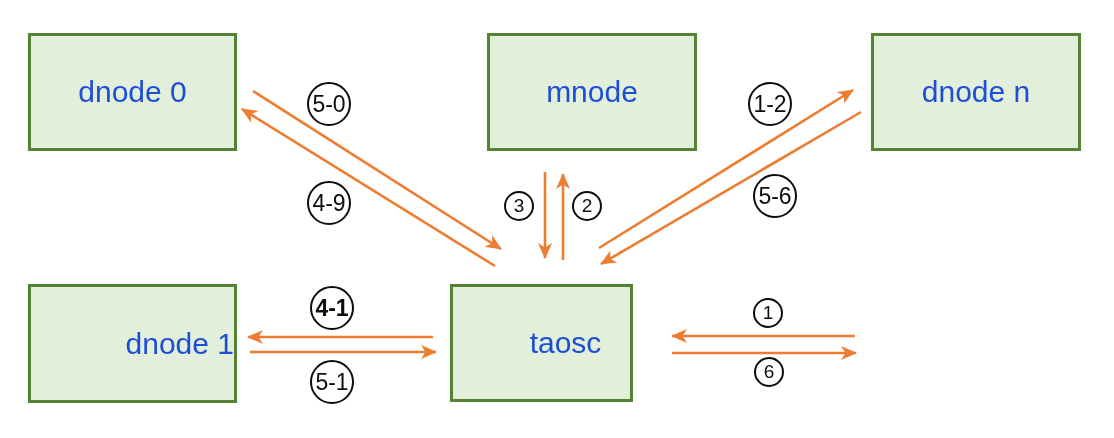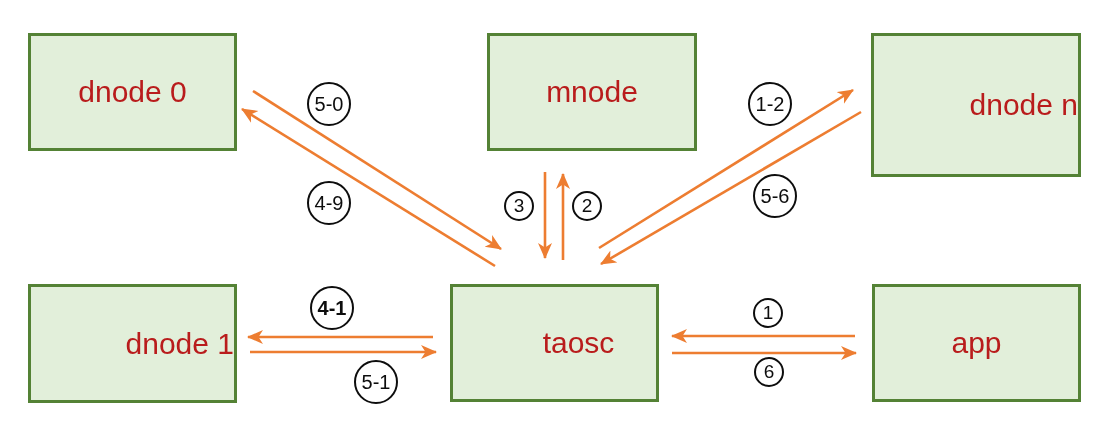--- a/index.html
+++ b/index.html
@@ -6,45 +6,45 @@
   .stage{
     position:relative;width:1114px;height:438px;background:#ffffff;overflow:hidden;
     font-family:"Liberation Sans","DejaVu Sans",sans-serif;color:#111111;
   }
   .arrows{position:absolute;left:0;top:0;width:1114px;height:438px;}
   .node{
     position:absolute;box-sizing:border-box;
     background:#E2EFDA;border:3px solid #548235;
     display:flex;align-items:center;justify-content:center;
   }
-  .node span{font-size:30px;color:#b91c1c;white-space:nowrap;}
+  .node span{font-size:30px;color:#1d4ed8;white-space:nowrap;}
   .clabel{
     position:absolute;box-sizing:border-box;border-radius:50%;
     background:#ffffff;border:2.5px solid #0d0d0d;color:#0d0d0d;
     display:flex;align-items:center;justify-content:center;
     font-family:"Liberation Sans","DejaVu Sans",sans-serif;
   }
-  .clabel.big{width:44px;height:44px;font-size:20px;}
+  .clabel.big{width:44px;height:44px;font-size:23px;}
   .clabel.small{width:30px;height:30px;font-size:19px;}
   
   .n-dnode0{left:28px;top:33px;width:209px;height:118px;}
   .n-mnode {left:449px;top:33px;width:210px;height:118px;margin-left:38px;}
-  .n-dnoden{left:871px;top:33px;width:210px;height:144px;justify-content:flex-end;}
+  .n-dnoden{left:871px;top:33px;width:210px;height:118px;}
   .n-dnode1{left:28px;top:284px;width:209px;height:119px;justify-content:flex-end;}
-  .n-taosc {left:450px;top:284px;width:209px;height:118px;padding-left:48px;}
+  .n-taosc {left:450px;top:284px;width:183px;height:118px;padding-left:48px;}
   .n-app   {left:872px;top:284px;width:209px;height:118px;}
   
   .l50{left:307px;top:82px;}
   .l40{left:307px;top:181px;}
   .l3 {left:504px;top:191px;}
   .l2 {left:572px;top:191px;}
   .l42{left:748px;top:82px;}
   .l52{left:753px;top:174px;}
   .l41{left:310px;top:286px;font-weight:bold;}
-  .l51{left:310px;top:360px;margin-left:44px;}
+  .l51{left:310px;top:360px;}
   .l1 {left:753px;top:298px;}
   .l6 {left:754px;top:357px;}
 </style>
 </head>
 <body>
 
 <div class="stage">
 
   <svg class="arrows" width="1114" height="438" viewBox="0 0 1114 438" xmlns="http://www.w3.org/2000/svg">
     <defs>
@@ -74,23 +74,20 @@
   </div>
   <div class="node n-dnoden">
     <span>dnode n</span>
   </div>
   <div class="node n-dnode1">
     <span>dnode 1</span>
   </div>
   <div class="node n-taosc">
     <span>taosc</span>
   </div>
-  <div class="node n-app">
-    <span>app</span>
-  </div>
 
   <div class="clabel big l50">5-0</div>
   <div class="clabel big l40">4-9</div>
   <div class="clabel small l3">3</div>
   <div class="clabel small l2">2</div>
   <div class="clabel big l42">1-2</div>
   <div class="clabel big l52">5-6</div>
   <div class="clabel big l41">4-1</div>
   <div class="clabel big l51">5-1</div>
   <div class="clabel small l1">1</div>

